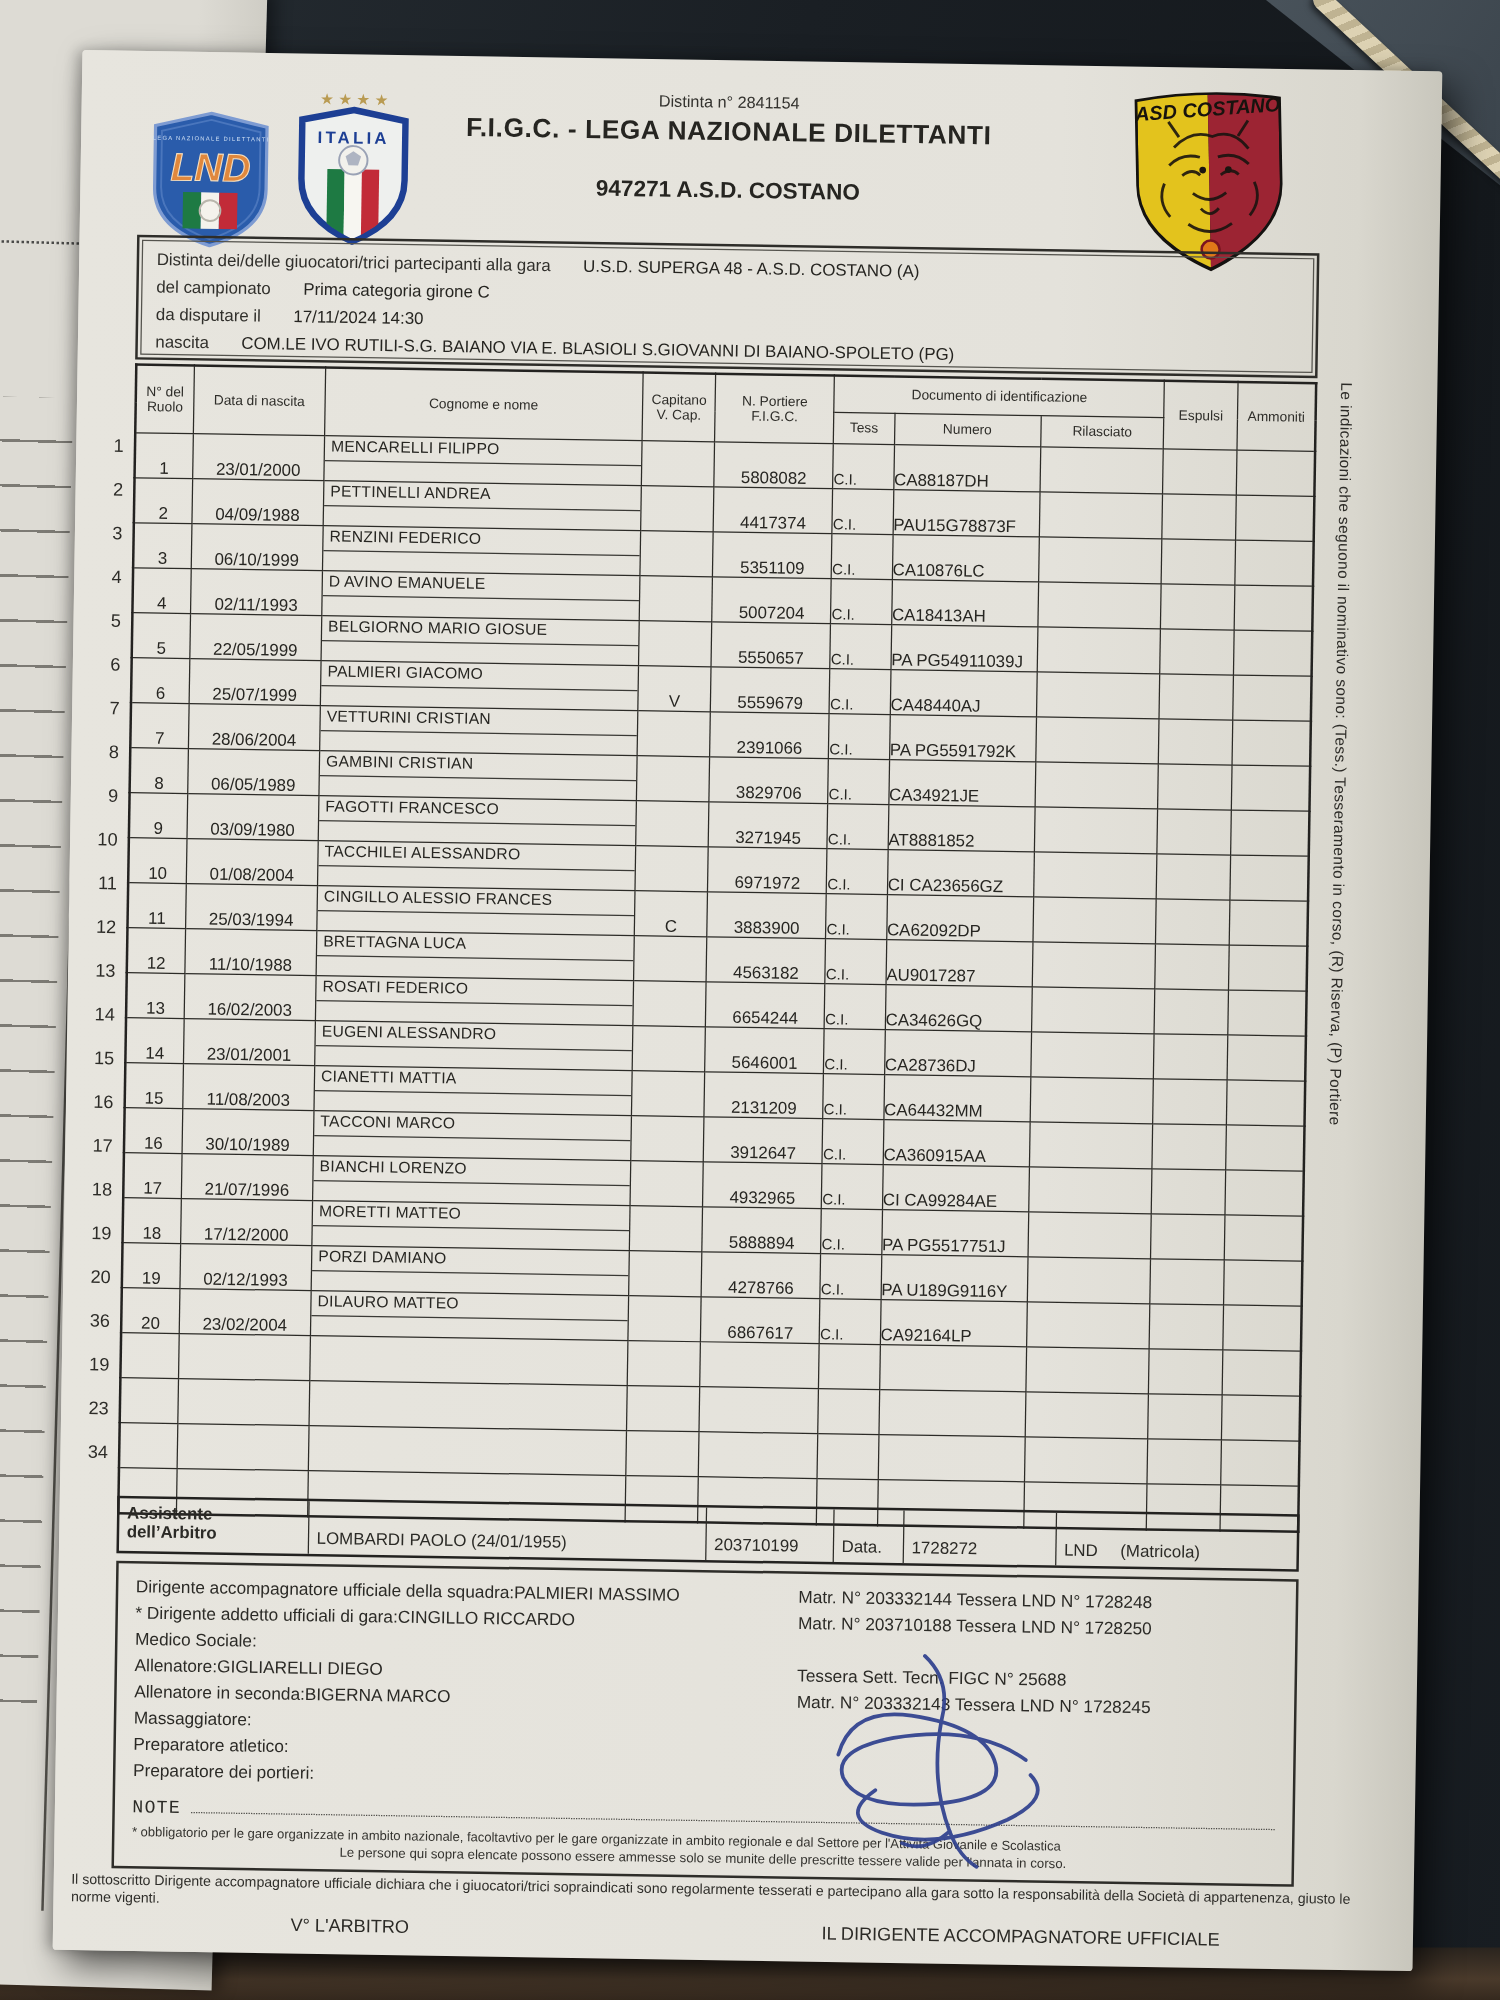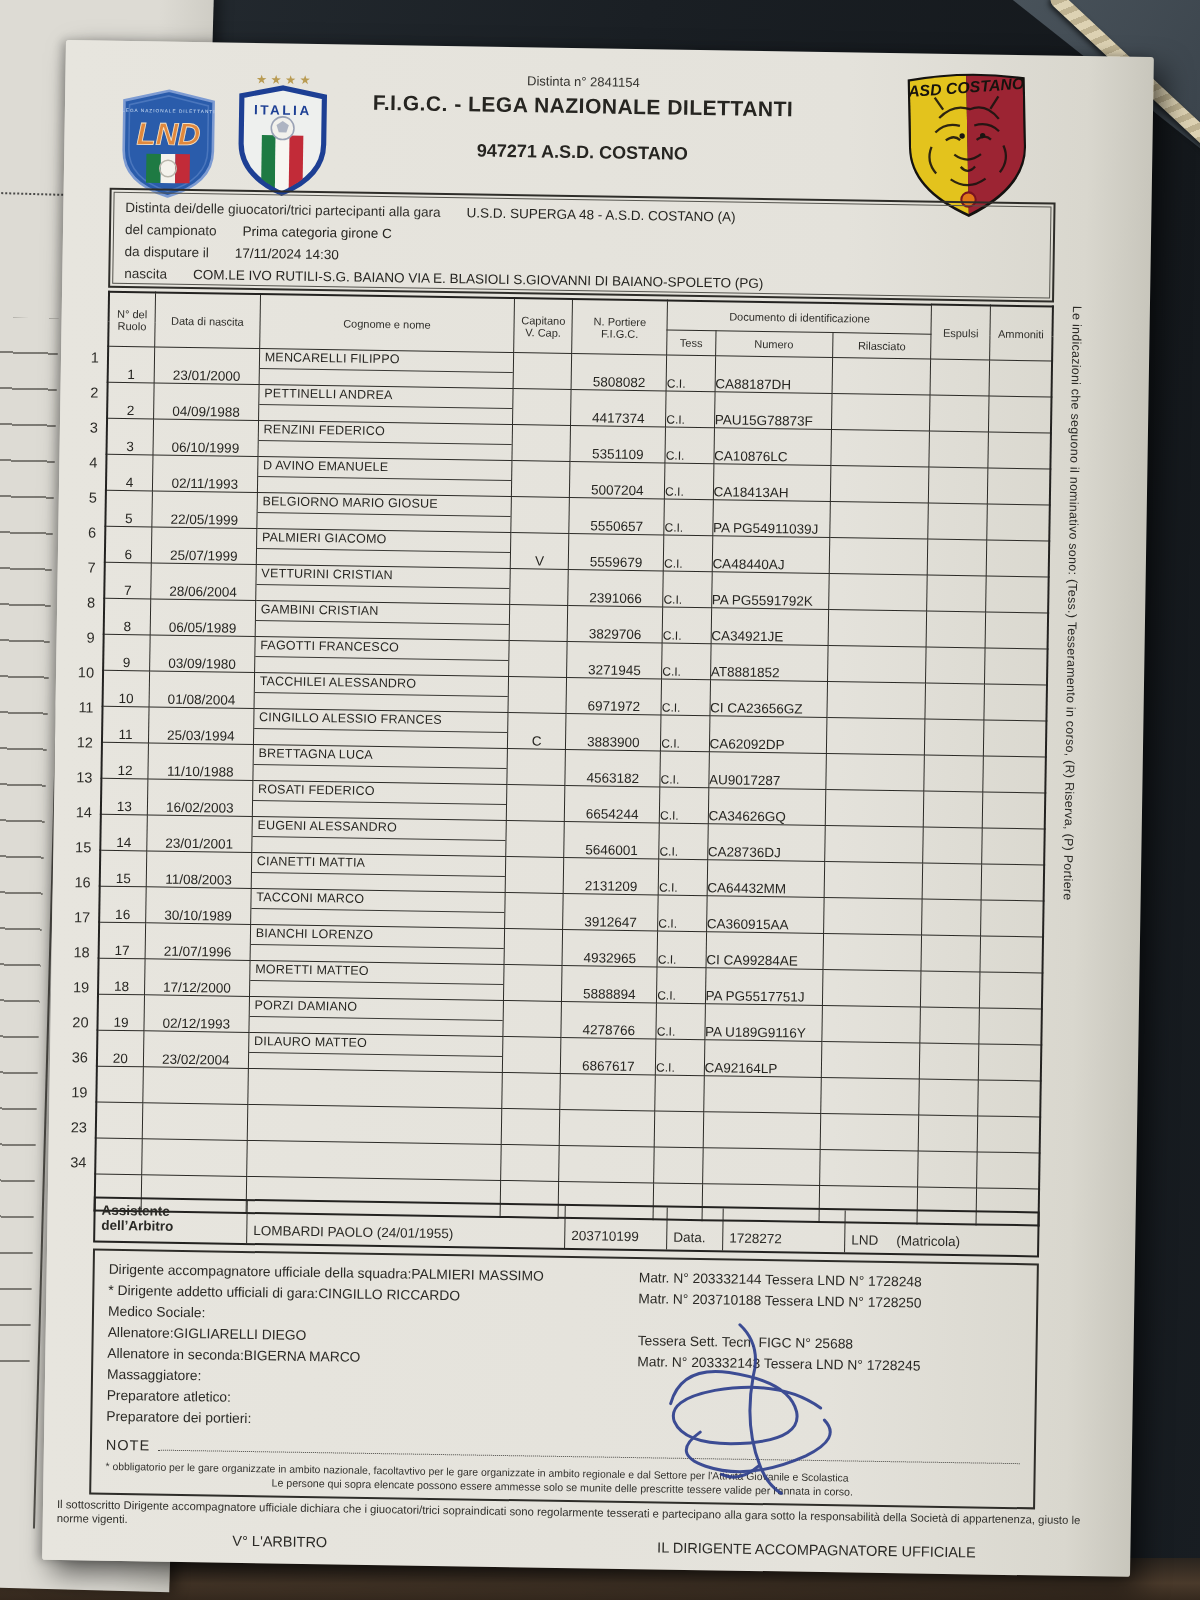--- a/index.html
+++ b/index.html
@@ -72,21 +72,21 @@
   .a-matr{width:102px;}
   .a-tess{width:56px;}
   .a-num{width:122px;}
   .a-org{flex:1;gap:18px;}
   
   .off-box{position:absolute;left:46px;top:1208px;width:946px;height:246px;border:2px solid #2e2d29;box-sizing:border-box;padding:8px 14px 4px;}
   .off-row{display:flex;height:21px;align-items:center;font-size:13.8px;white-space:nowrap;}
   .off-left{width:58%;display:flex;}
   .off-right{flex:1;}
   .note-row{display:flex;align-items:baseline;margin-top:10px;height:20px;}
-  .note-lab{font-size:14.5px;letter-spacing:1px;margin-right:8px;}
+  .note-lab{font-size:14.5px;letter-spacing:1px;margin-right:8px;font-family:Liberation Mono, monospace;}
   .note-dots{flex:1;border-bottom:1.6px dotted #4a4945;height:12px;}
   .fn1{font-size:10.4px;margin-top:4px;color:#33322e;}
   .fn2{font-size:10.6px;text-align:center;margin-top:2px;color:#33322e;}
   .declaration{position:absolute;left:14px;top:1458px;width:1046px;font-size:11.3px;line-height:13.5px;color:#302f2b;}
   .sig-row{position:absolute;left:0;top:1490px;width:100%;display:flex;}
   .sig-left{margin-left:190px;font-size:14.5px;color:#2b2a26;}
   .sig-right{margin-left:330px;font-size:14.5px;color:#2b2a26;}
   .signature{position:absolute;left:566px;top:1264px;pointer-events:none;}
 </style>
 </head>

